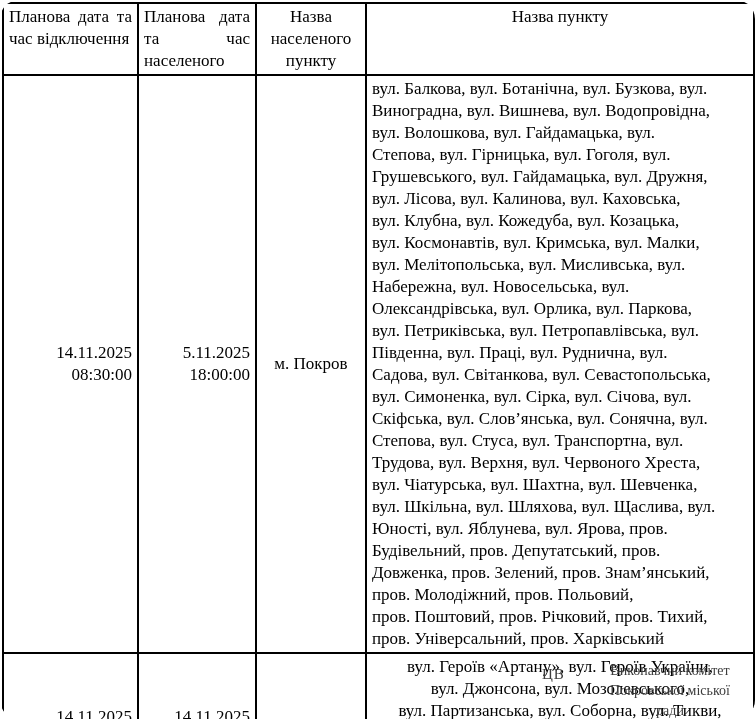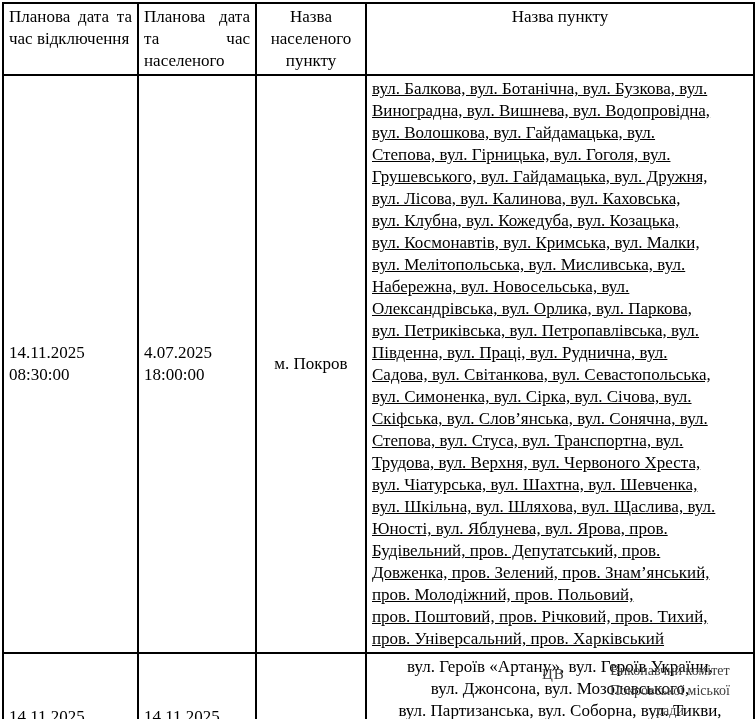--- a/index.html
+++ b/index.html
@@ -8,20 +8,21 @@
     background: #ffffff;
   }
   .page {
     position: relative;
     width: 755px;
     height: 719px;
     overflow: hidden;
     background: #ffffff;
     font-family: "Liberation Serif", "DejaVu Serif", serif;
     color: #000000;
+    border-radius: 19px;
   }
   table.schedule {
     position: absolute;
     left: 2px;
     top: 2px;
     width: 751px;
     border-collapse: collapse;
     table-layout: fixed;
     font-size: 17px;
     line-height: 22px;
@@ -45,36 +46,36 @@
   }
   th.th-off, th.th-on {
     text-align: justify;
     text-align-last: left;
   }
   th.th-settlement, th.th-streets {
     text-align: center;
     margin-top: 48px;
   }
   td.date {
-    text-align: left;
+    text-align: right;
     vertical-align: middle;
     white-space: pre-line;
   }
   td.settlement {
     text-align: center;
     vertical-align: middle;
     white-space: nowrap;
     margin-left: 47px;
   }
   td.streets {
     vertical-align: top;
     white-space: pre-line;
     padding: 3px 5px 3px 6px;
   }
-  td.streets-left { text-align: left; text-decoration: underline; }
+  td.streets-left { text-align: left; }
   td.streets-center { text-align: center; }
   .watermark {
     position: absolute;
     left: 0;
     top: 0;
     width: 755px;
     height: 719px;
     pointer-events: none;
   }
   .wm-initials {
@@ -115,21 +116,21 @@
         <th class="th th-off">Планова дата та час відключення</th>
         <th class="th th-on">Планова дата та час населеного</th>
         <th class="th th-settlement">Назва населеного пункту</th>
         <th class="th th-streets">Назва пункту</th>
       </tr>
     </thead>
     <tbody>
       <tr class="row row-1">
         <td class="td date">14.11.2025
 08:30:00</td>
-        <td class="td date">4.07.2025
+        <td class="td date">5.11.2025
 18:00:00</td>
         <td class="td settlement">м. Покров</td>
         <td class="td streets streets-left">вул. Балкова, вул. Ботанічна, вул. Бузкова, вул.
 Виноградна, вул. Вишнева, вул. Водопровідна,
 вул. Волошкова, вул. Гайдамацька, вул.
 Степова, вул. Гірницька, вул. Гоголя, вул.
 Грушевського, вул. Гайдамацька, вул. Дружня,
 вул. Лісова, вул. Калинова, вул. Каховська,
 вул. Клубна, вул. Кожедуба, вул. Козацька,
 вул. Космонавтів, вул. Кримська, вул. Малки,

